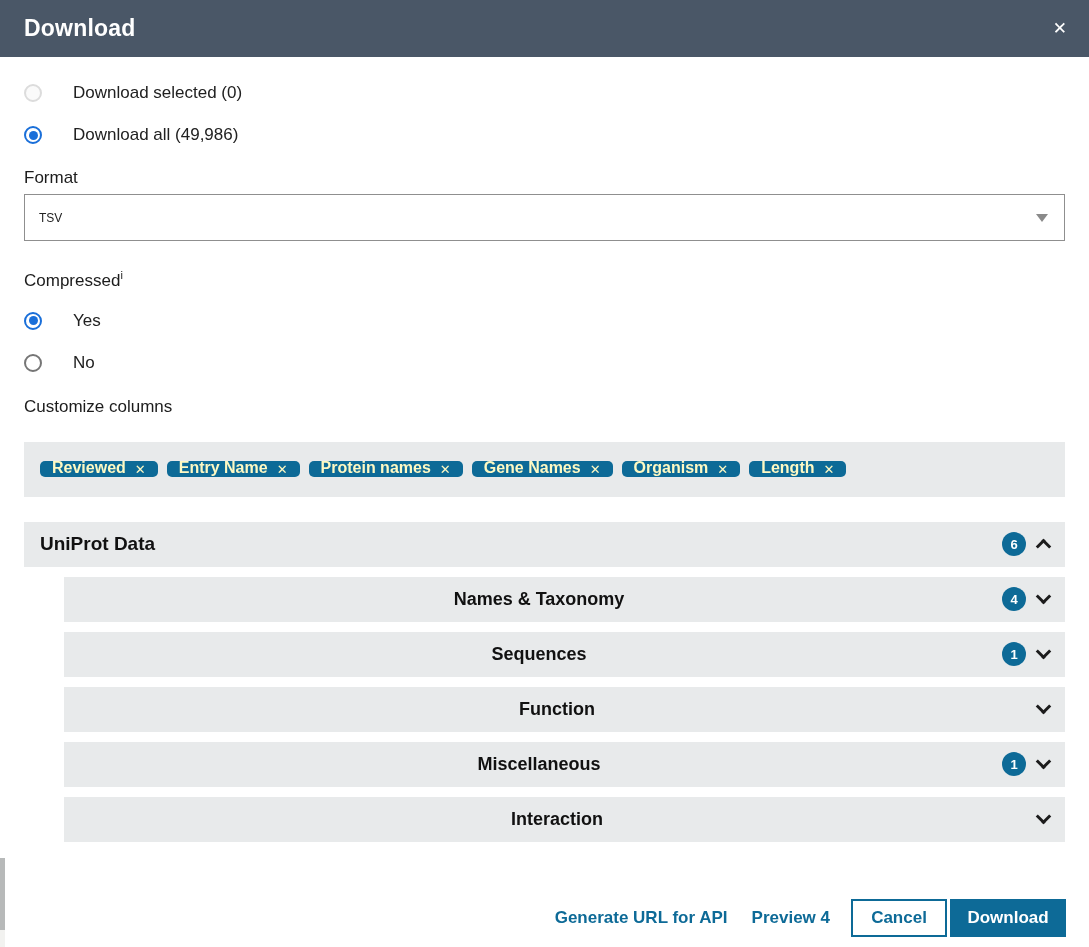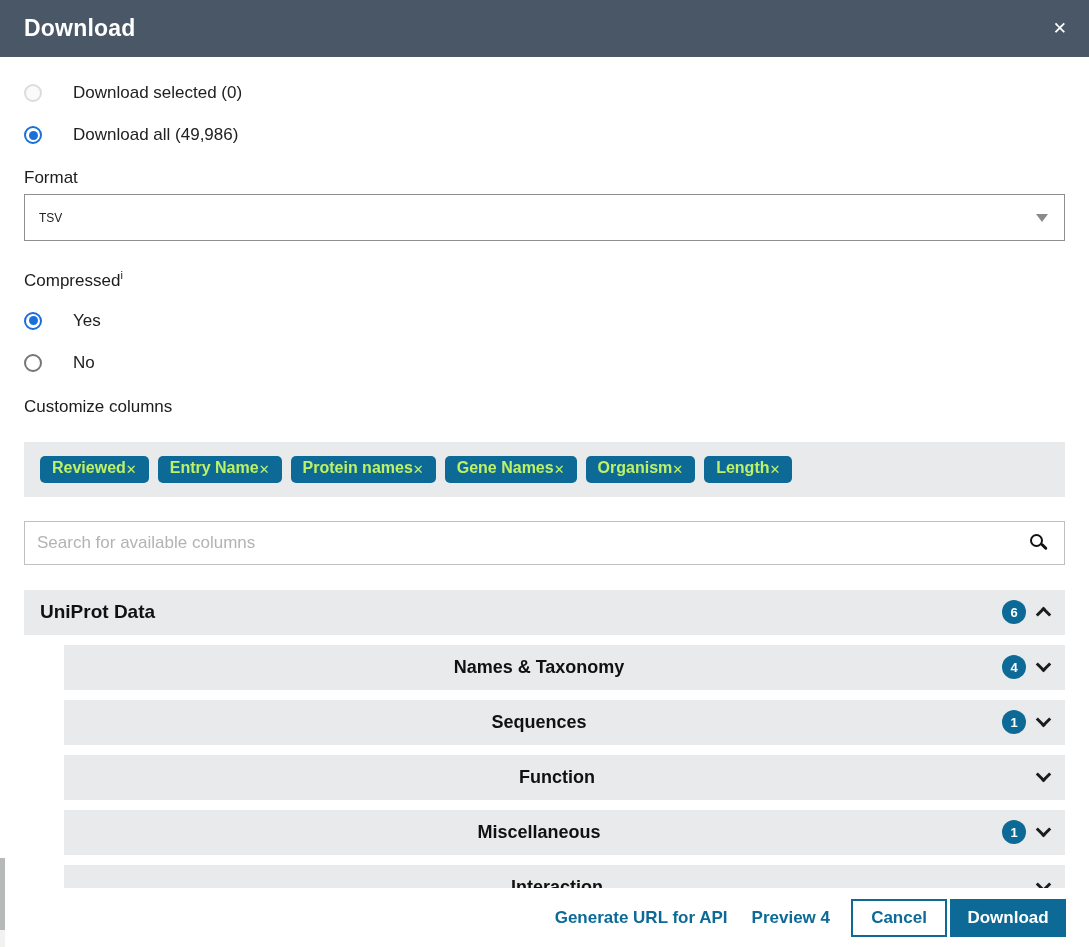--- a/index.html
+++ b/index.html
@@ -96,27 +96,28 @@
     margin-top: 25px;
     background: #e8eaeb;
     height: 55px;
     display: flex;
     align-items: center;
     gap: 9px;
     padding: 0 16px;
   }
   .chip {
     background: #0d6a97;
-    color: #bef264;
+    color: #fef9c3;
     font-weight: bold;
     font-size: 16px;
     border-radius: 5px;
-    height: 27px;
+    height: 16px;
     display: inline-flex;
     align-items: center;
+    gap: 9px;
     padding: 0 12px 2px 12px;
     border: none;
     cursor: pointer;
     font-family: inherit;
   }
   .chip-x { font-size: 13px; font-weight: bold; padding-top: 2px; }
 
   
   .search-wrap { position: relative; margin-top: 24px; }
   .search-input {
@@ -314,24 +315,20 @@
       <button class="chip">
         <span>Organism</span>
         <span class="chip-x">✕</span>
       </button>
       <button class="chip">
         <span>Length</span>
         <span class="chip-x">✕</span>
       </button>
     </div>
 
-    <div class="search-wrap">
-      <input class="search-input" type="text" placeholder="Search for available columns" style="">
-      <span class="search-icon"></span>
-    </div>
 
     <div class="accordion">
 
       <button class="acc-row">
         <span class="acc-title">UniProt Data</span>
         <span class="badge">6</span>
         <span class="chev up"></span>
       </button>
 
       <button class="acc-row sub">

